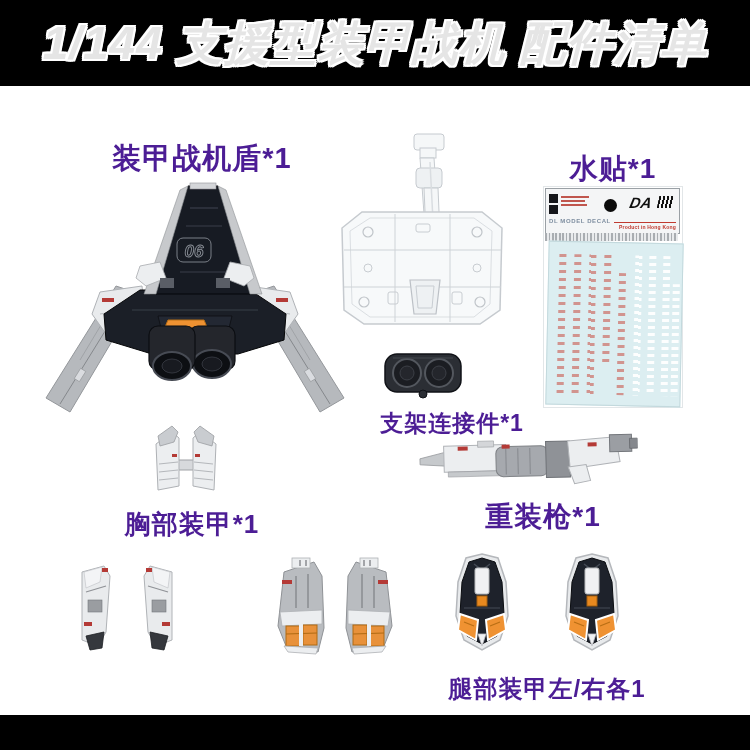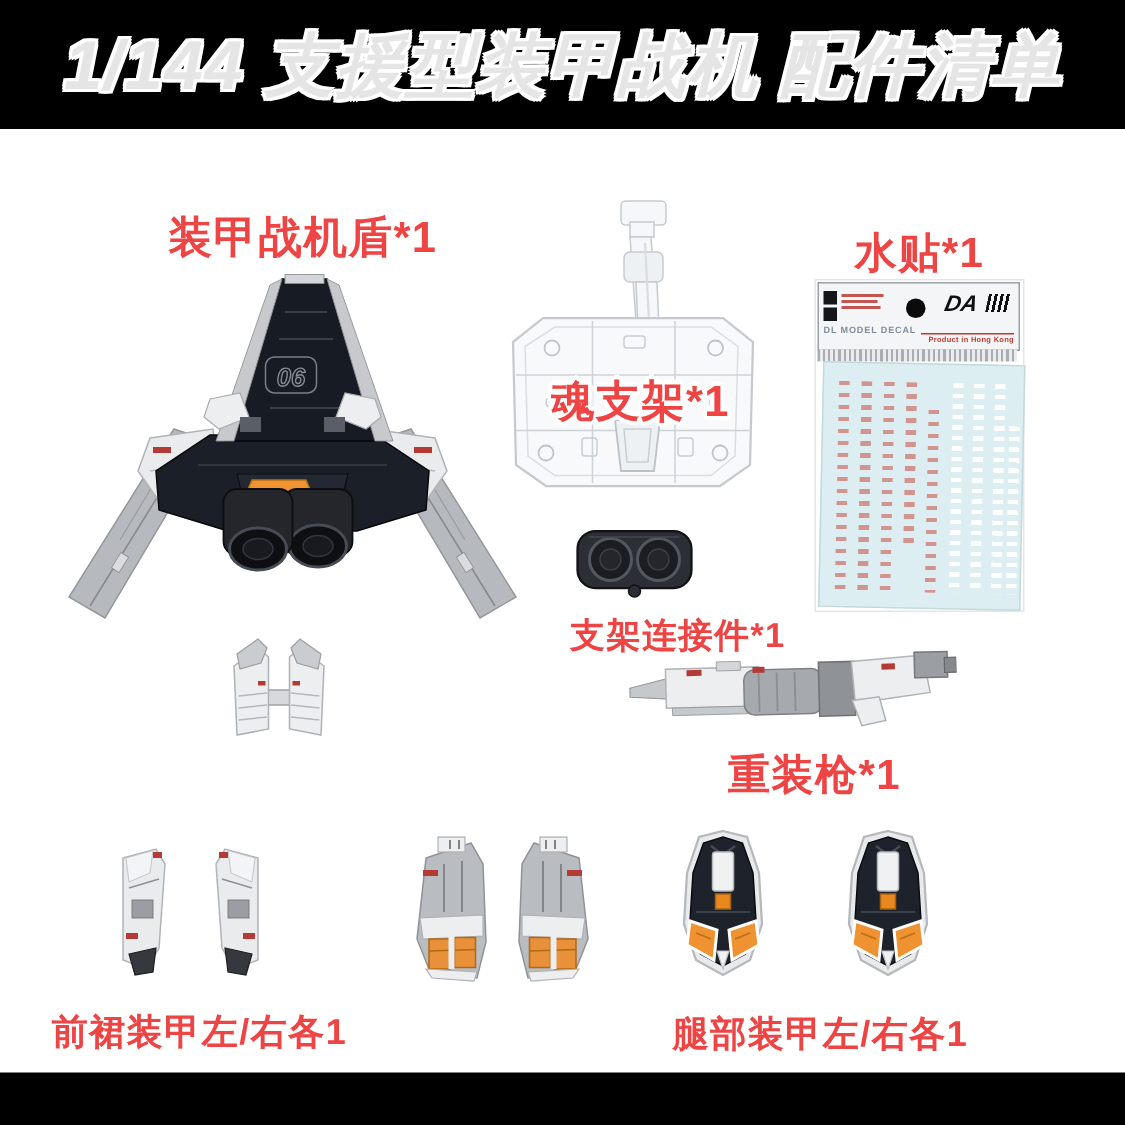--- a/index.html
+++ b/index.html
@@ -8,21 +8,21 @@
   
   .banner{position:absolute;left:0;top:0;width:750px;height:86px;background:#000;}
   .banner-title{position:absolute;left:0;top:0;width:100%;height:100px;line-height:86px;
     text-align:center;font-size:46px;font-weight:900;font-style:italic;letter-spacing:1px;
     color:#e5e5e5;white-space:nowrap;
     text-shadow:-2px 0 0 #fff,2px 0 0 #fff,0 -2px 0 #fff,0 2px 0 #fff,
       -2px -2px 0 #fff,2px -2px 0 #fff,-2px 2px 0 #fff,2px 2px 0 #fff;}
   .footer{position:absolute;left:0;top:715px;width:750px;height:35px;background:#000;}
   
   .lbl{position:absolute;transform:translateX(-50%);white-space:nowrap;z-index:30;
-    font-weight:900;color:#ef4444;letter-spacing:1px;
+    font-weight:900;color:#4c1d95;letter-spacing:1px;
     text-shadow:-3px 0 0 #fff,3px 0 0 #fff,0 -3px 0 #fff,0 3px 0 #fff,
       -2px -2px 0 #fff,2px -2px 0 #fff,-2px 2px 0 #fff,2px 2px 0 #fff;}
   
   .part{position:absolute;}
   
   .decal-pack{position:absolute;left:543px;top:186px;width:140px;height:222px;}
   .decal-bag{position:absolute;left:0;top:0;right:0;bottom:0;border:1px solid #e2e6e8;}
   .decal-card{position:absolute;left:2px;top:2px;width:133px;height:44px;background:#f4f5f6;
     border:1px solid #9aa0a5;}
   .qr{position:absolute;width:9px;height:9px;background:#15161a;}
@@ -300,20 +300,19 @@
       <polygon points="8,62 26,68 24,88 6,78" fill="#ef9232" stroke="#fff" stroke-width="2"></polygon>
       <polygon points="52,62 34,68 36,88 54,78" fill="#ef9232" stroke="#fff" stroke-width="2"></polygon>
       <line x1="12" y1="70" x2="22" y2="74" stroke="#b96f14" stroke-width="1.2"></line>
       <line x1="48" y1="70" x2="38" y2="74" stroke="#b96f14" stroke-width="1.2"></line>
       <polygon points="26,82 34,82 30,94" fill="#f0f1f3" stroke="#c0c2c6" stroke-width="0.8"></polygon>
     </g>
   </svg>
 
   <div class="lbl" style="left:202px;top:139px;font-size:29px;">装甲战机盾*1</div>
   <div class="lbl" style="left:613px;top:150px;font-size:28px;">水贴*1</div>
-  <div class="lbl" style="left:427px;top:248px;font-size:29px;">魂支架*1</div>
   <div class="lbl" style="left:452px;top:408px;font-size:23px;">支架连接件*1</div>
+  <div class="lbl" style="left:192px;top:507px;font-size:26px;">胸部装甲*1</div>
   <div class="lbl" style="left:543px;top:498px;font-size:28px;">重装枪*1</div>
-  <div class="lbl" style="left:133px;top:672px;font-size:24px;">前裙装甲左/右各1</div>
   <div class="lbl" style="left:547px;top:673px;font-size:24px;">腿部装甲左/右各1</div>
 
   <div class="footer"></div>
 </div>
 
 </body></html>

